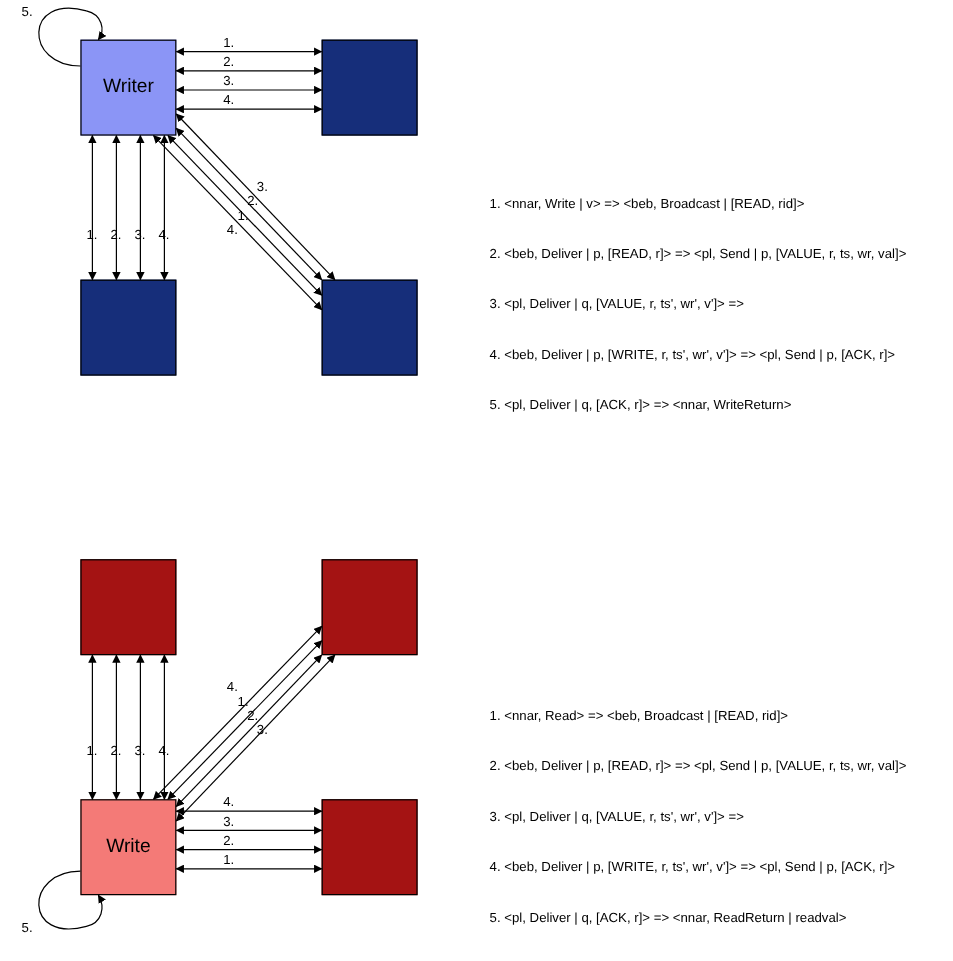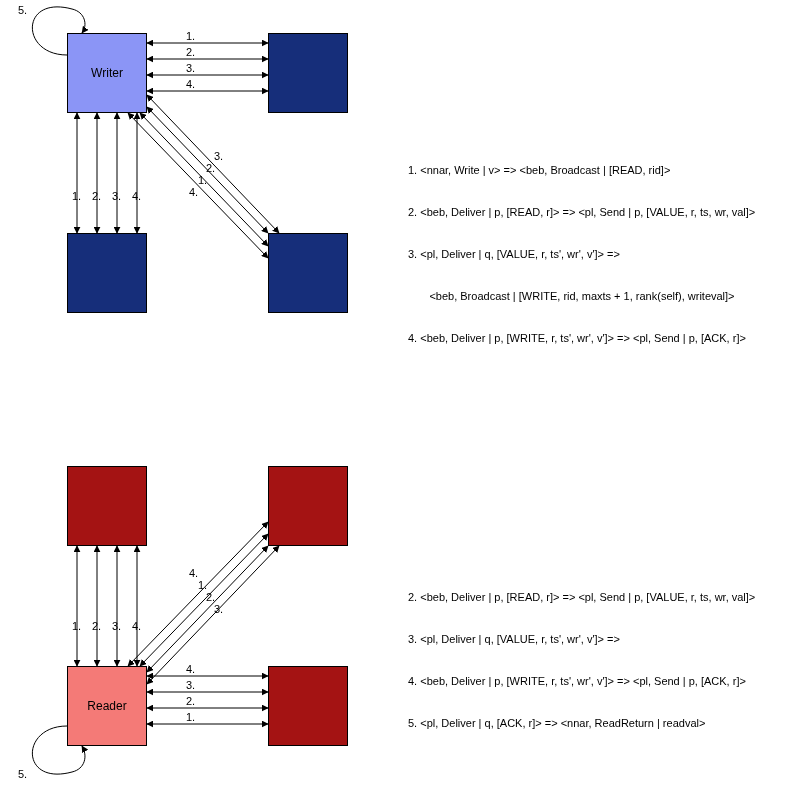--- a/index.html
+++ b/index.html
@@ -13,21 +13,21 @@
     font-size: 11px;
     background: #fff;
   }
   .node {
     position: absolute;
     width: 80px;
     height: 80px;
     border: 1px solid #000;
   }
   .node.light    { display: flex; align-items: center; justify-content: center; }
-  .node.light span { font-size: 12px; }
+  .node.light span { font-size: 16px; }
   .writer-fill   { background: #8b95f6; }
   .blue-fill     { background: #162e7a; }
   .reader-fill   { background: #f47a77; }
   .red-fill      { background: #a41313; }
 
   .label, .edge-label {
     position: absolute;
     font-size: 11px;
     white-space: nowrap;
     color: #000;
@@ -96,28 +96,28 @@
 <span class="edge-label" style="left:206px; top:162px">2.</span>
 <span class="edge-label" style="left:198px; top:174px">1.</span>
 <span class="edge-label" style="left:189px; top:186px">4.</span>
 
 <span class="edge-label" style="left:18px; top:4px">5.</span>
 
 <div class="textblock" style="left:408px; top:135px">
   <div>1. &lt;nnar, Write | v&gt; =&gt; &lt;beb, Broadcast | [READ, rid]&gt;</div>
   <div>2. &lt;beb, Deliver | p, [READ, r]&gt; =&gt; &lt;pl, Send | p, [VALUE, r, ts, wr, val]&gt;</div>
   <div>3. &lt;pl, Deliver | q, [VALUE, r, ts', wr', v']&gt; =&gt;</div>
-  <div>       &lt;beb, Broadcast | [WRITE, rid, maxts + 1, rank(self), writeval]&gt;</div>
   <div>4. &lt;beb, Deliver | p, [WRITE, r, ts', wr', v']&gt; =&gt; &lt;pl, Send | p, [ACK, r]&gt;</div>
+  <div>5. &lt;pl, Deliver | q, [ACK, r]&gt; =&gt; &lt;nnar, WriteReturn&gt;</div>
 </div>
 
 <div class="node red-fill" style="left:67px;  top:466px"></div>
 <div class="node red-fill" style="left:268px; top:466px"></div>
 <div class="node light reader-fill" style="left:67px; top:666px">
-  <span>Reader</span>
+  <span>Write</span>
 </div>
 <div class="node red-fill" style="left:268px; top:666px"></div>
 
 <svg class="edges">
 
   <path d="M 67 726 C 20 726, 20 786, 72 772 C 85 769, 88 756, 82 746" fill="none" stroke="#000" marker-end="url(#arr)"></path>
 
   <line x1="147" y1="676" x2="268" y2="676" stroke="#000" marker-start="url(#arr)" marker-end="url(#arr)"></line>
   <line x1="147" y1="692" x2="268" y2="692" stroke="#000" marker-start="url(#arr)" marker-end="url(#arr)"></line>
   <line x1="147" y1="708" x2="268" y2="708" stroke="#000" marker-start="url(#arr)" marker-end="url(#arr)"></line>
@@ -145,17 +145,18 @@
 <span class="edge-label" style="left:132px; top:620px">4.</span>
 
 <span class="edge-label" style="left:214px; top:603px">3.</span>
 <span class="edge-label" style="left:206px; top:591px">2.</span>
 <span class="edge-label" style="left:198px; top:579px">1.</span>
 <span class="edge-label" style="left:189px; top:567px">4.</span>
 
 <span class="edge-label" style="left:18px; top:768px">5.</span>
 
 <div class="textblock" style="left:408px; top:562px">
+  <div>1. &lt;nnar, Read&gt; =&gt; &lt;beb, Broadcast | [READ, rid]&gt;</div>
   <div>2. &lt;beb, Deliver | p, [READ, r]&gt; =&gt; &lt;pl, Send | p, [VALUE, r, ts, wr, val]&gt;</div>
   <div>3. &lt;pl, Deliver | q, [VALUE, r, ts', wr', v']&gt; =&gt;</div>
   <div>4. &lt;beb, Deliver | p, [WRITE, r, ts', wr', v']&gt; =&gt; &lt;pl, Send | p, [ACK, r]&gt;</div>
   <div>5. &lt;pl, Deliver | q, [ACK, r]&gt; =&gt; &lt;nnar, ReadReturn | readval&gt;</div>
 </div>
 
 </body></html>

